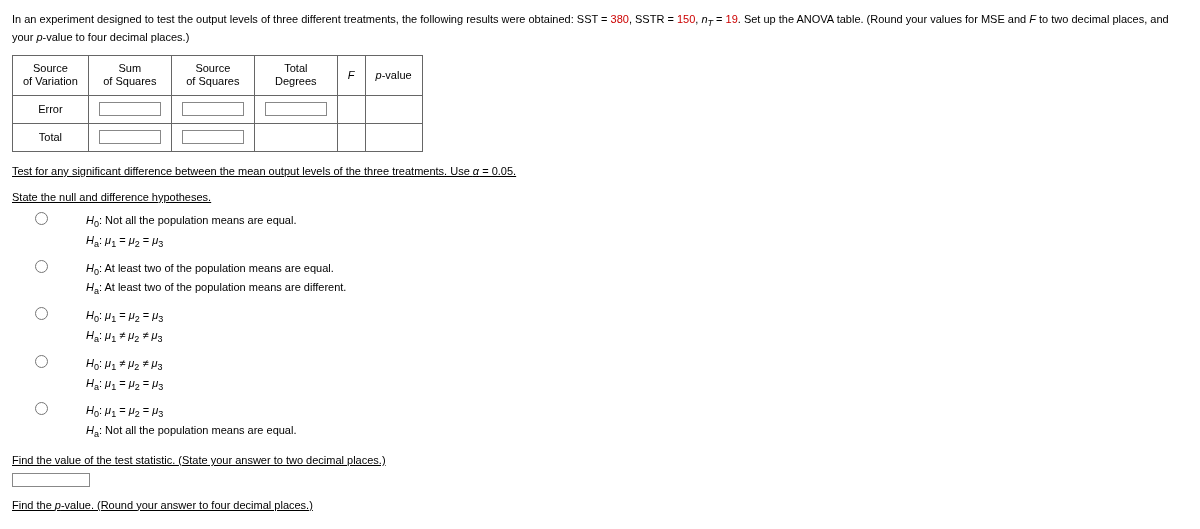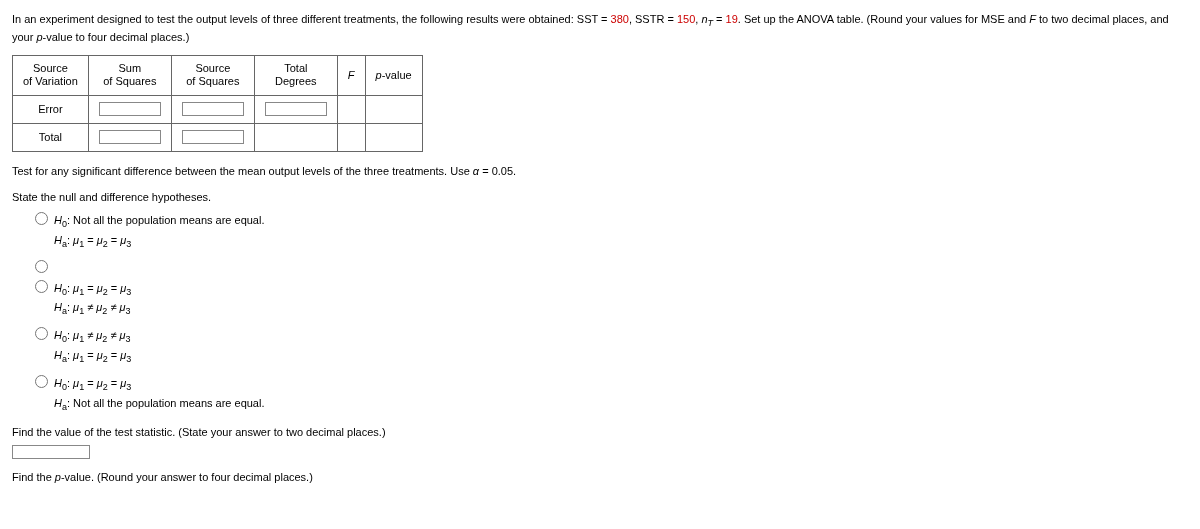--- a/index.html
+++ b/index.html
@@ -34,29 +34,31 @@
     .cell-input {
       width: 62px;
       height: 14px;
       border: 1px solid #888;
       padding: 1px 2px;
       font-size: 10px;
       box-sizing: border-box;
     }
     .section {
       margin: 10px 0 4px 0;
+      text-decoration: underline;
     }
     .radio-block {
       margin-left: 18px;
       margin-top: 6px;
     }
     .radio-row {
       display: flex;
       align-items: flex-start;
       margin: 6px 0;
+      gap: 32px;
     }
     .radio-row input[type=radio] {
       margin-right: 6px;
       margin-top: 1px;
     }
     .hyp-lines > div {
       margin: 2px 0;
     }
     .sub { font-size: 9px; vertical-align: sub; }
     .short-input {
@@ -128,20 +130,24 @@
   <div class="radio-row">
     <input type="radio" name="hyp" style="">
     <div class="hyp-lines">
       <div><span class="italic">H</span><span class="sub">0</span><span>: Not all the population means are equal.</span></div>
       <div><span class="italic">H</span><span class="sub">a</span><span>: </span><span class="italic">μ</span><span class="sub">1</span><span> = </span><span class="italic">μ</span><span class="sub">2</span><span> = </span><span class="italic">μ</span><span class="sub">3</span></div>
     </div>
   </div>
 
   <div class="radio-row">
     <input type="radio" name="hyp" style="">
+    <div class="hyp-lines">
+      <div><span class="italic">H</span><span class="sub">0</span><span>: At least two of the population means are equal.</span></div>
+      <div><span class="italic">H</span><span class="sub">a</span><span>: At least two of the population means are different.</span></div>
+    </div>
   </div>
 
   <div class="radio-row">
     <input type="radio" name="hyp" style="">
     <div class="hyp-lines">
       <div><span class="italic">H</span><span class="sub">0</span><span>: </span><span class="italic">μ</span><span class="sub">1</span><span> = </span><span class="italic">μ</span><span class="sub">2</span><span> = </span><span class="italic">μ</span><span class="sub">3</span></div>
       <div><span class="italic">H</span><span class="sub">a</span><span>: </span><span class="italic">μ</span><span class="sub">1</span><span> ≠ </span><span class="italic">μ</span><span class="sub">2</span><span> ≠ </span><span class="italic">μ</span><span class="sub">3</span></div>
     </div>
   </div>
 

